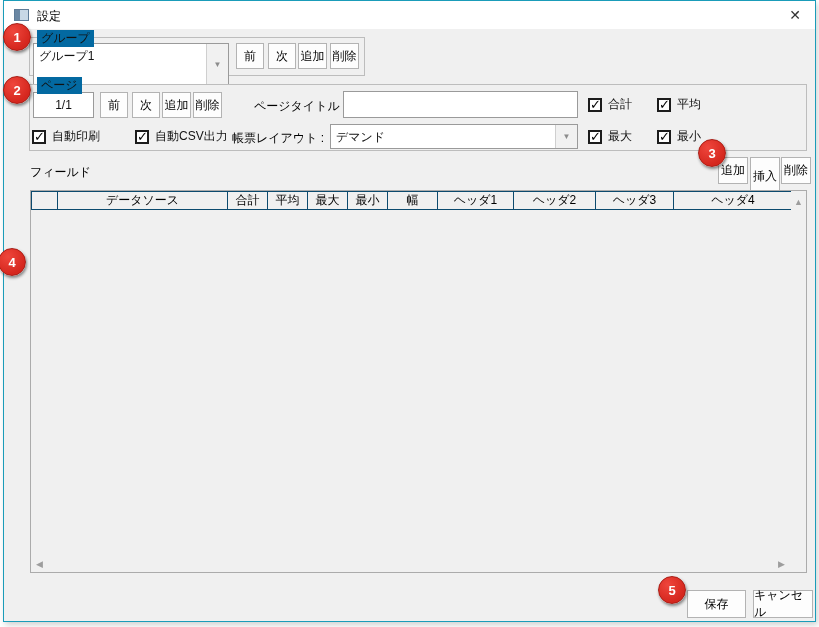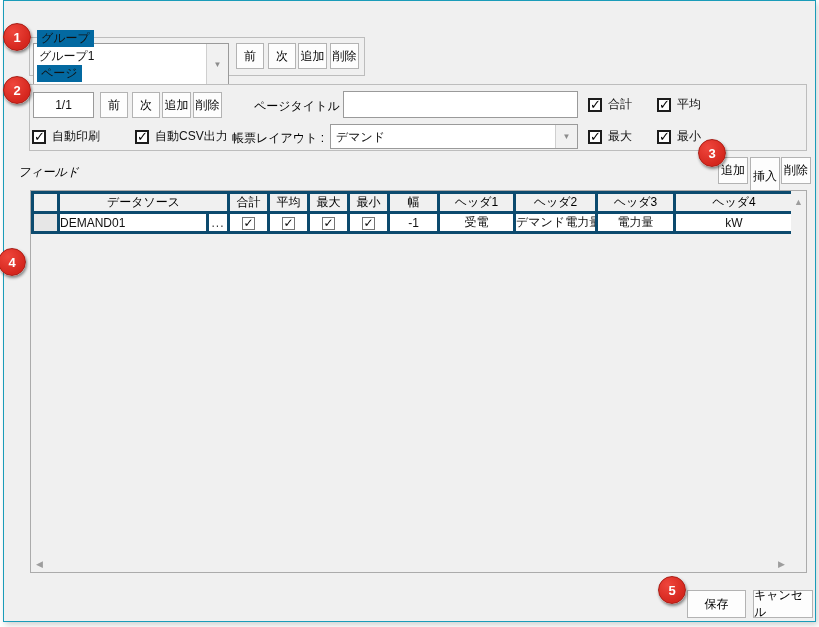--- a/index.html
+++ b/index.html
@@ -16,52 +16,57 @@
   .field.center { justify-content:center; }
   .combo { position:absolute; background:#ffffff; border:1px solid #9a9a9a; font-size:12px; }
   .combo .val { position:absolute; left:5px; top:4px; }
   .combo .arrowbtn { position:absolute; right:0; top:0; bottom:0; width:22px; background:#f1f1f1; border-left:1px solid #cfcfcf; display:flex; align-items:center; justify-content:center; color:#8c8c8c; font-size:8px; }
   .lbl { position:absolute; font-size:12px; color:#000; white-space:nowrap; }
   .cbwrap { position:absolute; display:flex; align-items:center; gap:6px; }
   .cb { width:14px; height:14px; background:#fff; border:2px solid #1c1c1c; font-size:13px; font-weight:bold; line-height:10px; text-align:center; color:#000; }
   .cb-label { font-size:12px; }
   .tablebox { position:absolute; left:26px; top:189px; width:777px; height:383px; border:1px solid #ababab; background:#f0f0f0; }
   table.grid { border-collapse:collapse; table-layout:fixed; width:761px; }
-  table.grid th, table.grid td { border:3px solid #0c4a6e; height:15px; padding:0; font-size:12px; font-weight:normal; overflow:hidden; white-space:nowrap; }
+  table.grid th, table.grid td { border:1px solid #0c4a6e; height:15px; padding:0; font-size:12px; font-weight:normal; overflow:hidden; white-space:nowrap; }
   table.grid th { background:#f0f0f0; text-align:center; color:#000; }
   td.selcell { background:#e6e6e6; }
   td.dscell { background:#fff; text-align:left; padding-left:6px; }
   td.dots { background:#fff; text-align:center; color:#333; font-weight:bold; letter-spacing:1px; }
   td.ckcell { background:#fff; text-align:center; }
   td.txtcell { background:#fff; text-align:center; }
   .tcb { display:inline-block; width:13px; height:13px; border:1px solid #757575; background:#fff; font-size:12px; font-weight:bold; line-height:11px; color:#000; vertical-align:middle; }
   .vscroll { position:absolute; right:0; top:0; width:15px; height:100%; background:#f0f0f0; }
   .hscroll { position:absolute; left:0; bottom:0; width:760px; height:16px; background:#f0f0f0; }
   .scroll-arrow { position:absolute; color:#9d9d9d; font-size:9px; }
   .badge { position:absolute; width:28px; height:28px; border-radius:50%; background:radial-gradient(circle at 35% 30%, #ef463c, #d5271e 70%); border:1px solid #a81c14; box-shadow:1px 2px 3px rgba(0,0,0,.45); color:#fff; font-size:13px; font-weight:bold; display:flex; align-items:center; justify-content:center; z-index:10; }
 </style>
 </head>
 <body>
 
 <div class="dialog">
 
+  <div class="titlebar">
+    <div class="app-icon"></div>
+    <div class="title-text">設定</div>
+    <div class="close-x">✕</div>
+  </div>
 
   <div class="groupbox" style="left:25px;top:36px;width:336px;height:39px;"></div>
   <div class="grouplabel" style="left:33px;top:29px;">グループ</div>
   <div class="combo" style="left:29px;top:42px;width:196px;height:42px;">
     <span class="val">グループ1</span>
     <span class="arrowbtn">▼</span>
   </div>
   <div class="btn" style="left:232px;top:42px;width:28px;height:26px;">前</div>
   <div class="btn" style="left:264px;top:42px;width:28px;height:26px;">次</div>
   <div class="btn" style="left:294px;top:42px;width:29px;height:26px;">追加</div>
   <div class="btn" style="left:326px;top:42px;width:29px;height:26px;">削除</div>
 
   <div class="groupbox" style="left:25px;top:83px;width:778px;height:67px;"></div>
-  <div class="grouplabel" style="left:33px;top:64px;">ページ</div>
+  <div class="grouplabel" style="left:33px;top:76px;">ページ</div>
 
   <div class="field center" style="left:29px;top:91px;width:61px;height:26px;">
     <span>1/1</span>
   </div>
   <div class="btn" style="left:96px;top:91px;width:28px;height:26px;">前</div>
   <div class="btn" style="left:128px;top:91px;width:28px;height:26px;">次</div>
   <div class="btn" style="left:158px;top:91px;width:29px;height:26px;">追加</div>
   <div class="btn" style="left:189px;top:91px;width:29px;height:26px;">削除</div>
 
   <div class="lbl" style="left:250px;top:97px;width:86px;text-align:right;">ページタイトル :</div>
@@ -93,21 +98,21 @@
   </div>
   <div class="cbwrap" style="left:584px;top:127px;">
     <span class="cb">✓</span>
     <span class="cb-label">最大</span>
   </div>
   <div class="cbwrap" style="left:653px;top:127px;">
     <span class="cb">✓</span>
     <span class="cb-label">最小</span>
   </div>
 
-  <div class="lbl" style="left:14px;top:163px;font-style:italic;">フィールド</div>
+  <div class="lbl" style="left:26px;top:163px;">フィールド</div>
   <div class="btn" style="left:714px;top:156px;width:30px;height:27px;">追加</div>
   <div class="btn" style="left:746px;top:156px;width:30px;height:38px;">挿入</div>
   <div class="btn" style="left:777px;top:156px;width:30px;height:27px;">削除</div>
 
   <div class="tablebox">
     <table class="grid">
       <colgroup>
         <col style="width:26px">
           <col style="width:149px">
           <col style="width:21px">
@@ -128,34 +133,20 @@
         <th>合計</th>
         <th>平均</th>
         <th>最大</th>
         <th>最小</th>
         <th>幅</th>
         <th>ヘッダ1</th>
         <th>ヘッダ2</th>
         <th>ヘッダ3</th>
         <th>ヘッダ4</th>
       </tr>
-      <tr>
-        <td class="selcell"></td>
-        <td class="dscell">DEMAND01</td>
-        <td class="dots">...</td>
-        <td class="ckcell"><span class="tcb">✓</span></td>
-        <td class="ckcell"><span class="tcb">✓</span></td>
-        <td class="ckcell"><span class="tcb">✓</span></td>
-        <td class="ckcell"><span class="tcb">✓</span></td>
-        <td class="txtcell">-1</td>
-        <td class="txtcell">受電</td>
-        <td class="txtcell">デマンド電力量</td>
-        <td class="txtcell">電力量</td>
-        <td class="txtcell">kW</td>
-      </tr>
     </tbody>
       </table>
     <div class="vscroll">
       <span class="scroll-arrow" style="top:6px;left:3px;">▲</span>
     </div>
     <div class="hscroll">
       <span class="scroll-arrow" style="left:5px;top:3px;">◀</span>
       <span class="scroll-arrow" style="right:6px;top:3px;">▶</span>
     </div>
   </div>

